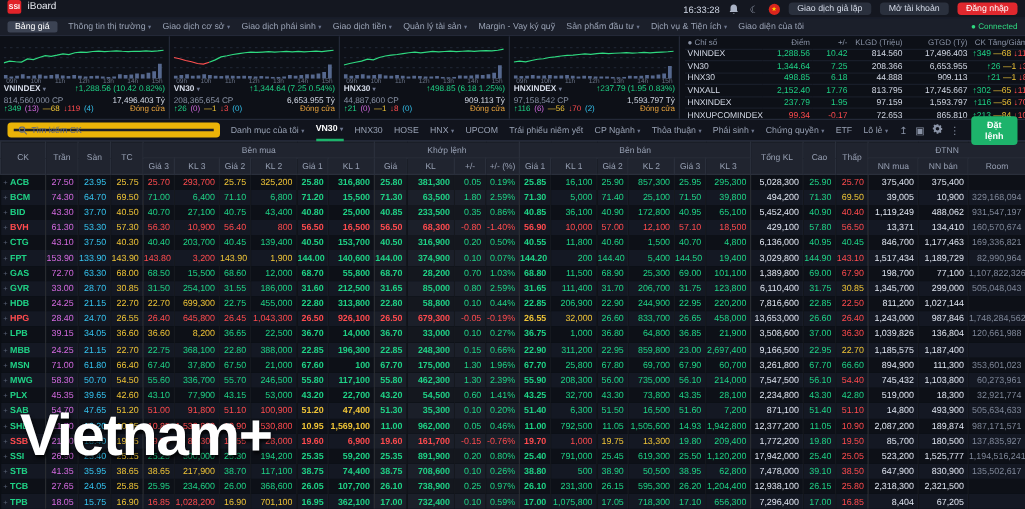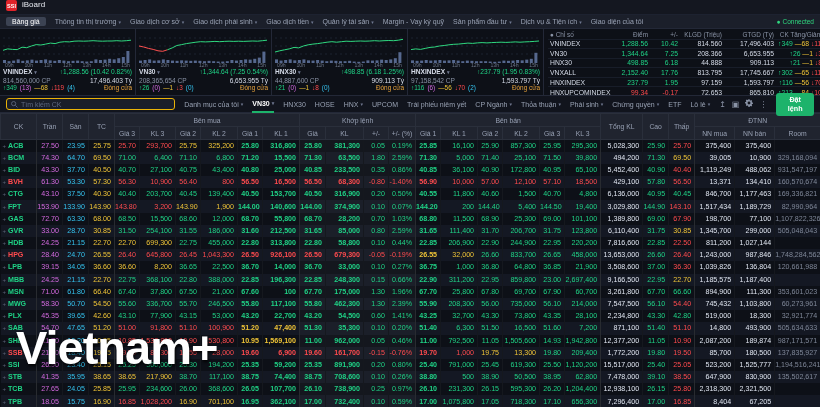--- a/index.html
+++ b/index.html
@@ -39,21 +39,21 @@
   .stats .sp{margin-left:auto}
   
   .idx-panel{flex:1;padding:1px 4px 0 4px;font-size:6.8px}
   .idx-table{width:100%;border-collapse:collapse;table-layout:fixed}
   .idx-table th{color:#8a93a6;font-weight:normal;font-size:6.4px;text-align:right;padding:0 2px;height:9px;white-space:nowrap}
   .idx-table th:first-child{text-align:left}
   .idx-table td{text-align:right;padding:0 2px;height:9.6px;white-space:nowrap;border-top:1px solid #181d29}
   .idx-table td:first-child{text-align:left;color:#d5dbe8}
   
   .tabbar{height:17px;background:#11141d;display:flex;align-items:center;gap:9px;padding:0 6px;border-bottom:1px solid #232837}
-  .search{width:300px;height:12px;background:#1a1e29;border:1px solid #eab308;border-radius:3px;display:flex;align-items:center;gap:3px;padding:0 4px}
+  .search{width:300px;height:12px;background:#1a1e29;border:5px solid #eab308;border-radius:3px;display:flex;align-items:center;gap:3px;padding:0 4px}
   .search input{flex:1;background:transparent;border:none;outline:none;color:#cfd6e4;font-size:7px;font-family:"Liberation Sans",sans-serif}
   .search input::placeholder{color:#5f6880}
   .tab{font-size:7px;color:#98a1b3;white-space:nowrap;cursor:pointer;display:flex;align-items:center;gap:2px;height:17px}
   .tab.active{color:#fff;font-weight:bold;border-bottom:2px solid #1db36b}
   .tab-icons{margin-left:auto;display:flex;align-items:center;gap:6px;color:#8a93a6;font-size:8px}
   .order-btn{background:#1db36b;color:#fff;font-size:7.2px;font-weight:bold;padding:2.5px 11px;border-radius:3px;border:none;cursor:pointer;font-family:"Liberation Sans",sans-serif}
   
   .board{width:820px;border-collapse:collapse;table-layout:fixed;font-size:7.1px}
   .board thead th{background:#20242f;color:#97a0b3;font-weight:normal;font-size:6.8px;height:13px;border:1px solid #2a2f3b;white-space:nowrap;overflow:hidden}
   .board td{height:12.2px;padding:0 3px 0 0;text-align:right;white-space:nowrap;overflow:hidden;border-right:1px solid rgba(255,255,255,0.045)}
@@ -69,20 +69,33 @@
   
   .watermark{position:absolute;left:16px;top:320px;font-size:47px;font-weight:bold;color:#fff;
     text-shadow:1px 2px 3px rgba(0,0,0,0.85);letter-spacing:-1px;pointer-events:none;z-index:50;font-style:normal}
 </style>
 </head>
 <body>
 
 <div class="topbar">
   <div class="logo">SSI</div>
   <span class="appname">iBoard</span>
+  <div class="tb-right">
+    <span class="clock">16:33:28</span>
+    <span class="tb-ic">
+      <svg width="8" height="9" viewBox="0 0 8 9">
+          <path d="M4 0.5c-1.6 0-2.6 1.2-2.6 2.8v2L0.7 6.6h6.6L6.6 5.3v-2C6.6 1.7 5.6 0.5 4 0.5z M3.2 7.3a0.9 0.9 0 0 0 1.6 0z" fill="#aab3c5"></path>
+        </svg>
+    </span>
+    <span class="tb-ic">☾</span>
+    <span class="flag">★</span>
+    <span class="chip">Giao dịch giả lập</span>
+    <span class="chip">Mở tài khoản</span>
+    <span class="chip red">Đăng nhập</span>
+  </div>
 </div>
 
 <div class="menubar">
   <span style="display:flex;gap:9px;align-items:center">
       <span class="menu-item active">Bảng giá</span>
       <span class="menu-item">Thông tin thị trường<span class="caret">▾</span></span>
       <span class="menu-item">Giao dịch cơ sở<span class="caret">▾</span></span>
       <span class="menu-item">Giao dịch phái sinh<span class="caret">▾</span></span>
       <span class="menu-item">Giao dịch tiền<span class="caret">▾</span></span>
       <span class="menu-item">Quản lý tài sản<span class="caret">▾</span></span>
@@ -1036,21 +1049,21 @@
         <td class="u bold band">25.35</td>
         <td class="u bold band">891,900</td>
         <td class="u band">0.20</td>
         <td class="u band gsep">0.80%</td>
         <td class="u bold">25.40</td>
         <td class="u">791,000</td>
         <td class="u">25.45</td>
         <td class="u">619,300</td>
         <td class="u">25.50</td>
         <td class="u gsep">1,120,200</td>
-        <td class="w">15,517,000</td>
+        <td class="w">17,942,000</td>
         <td class="u">25.40</td>
         <td class="d gsep">25.05</td>
         <td class="w">523,200</td>
         <td class="w">1,525,777</td>
         <td class="m">1,194,516,241</td>
       </tr>
       <tr>
         <td class="u ck gsep"><span class="plus">+</span><span>STB</span></td>
         <td class="cl">41.35</td>
         <td class="fl">35.95</td>

